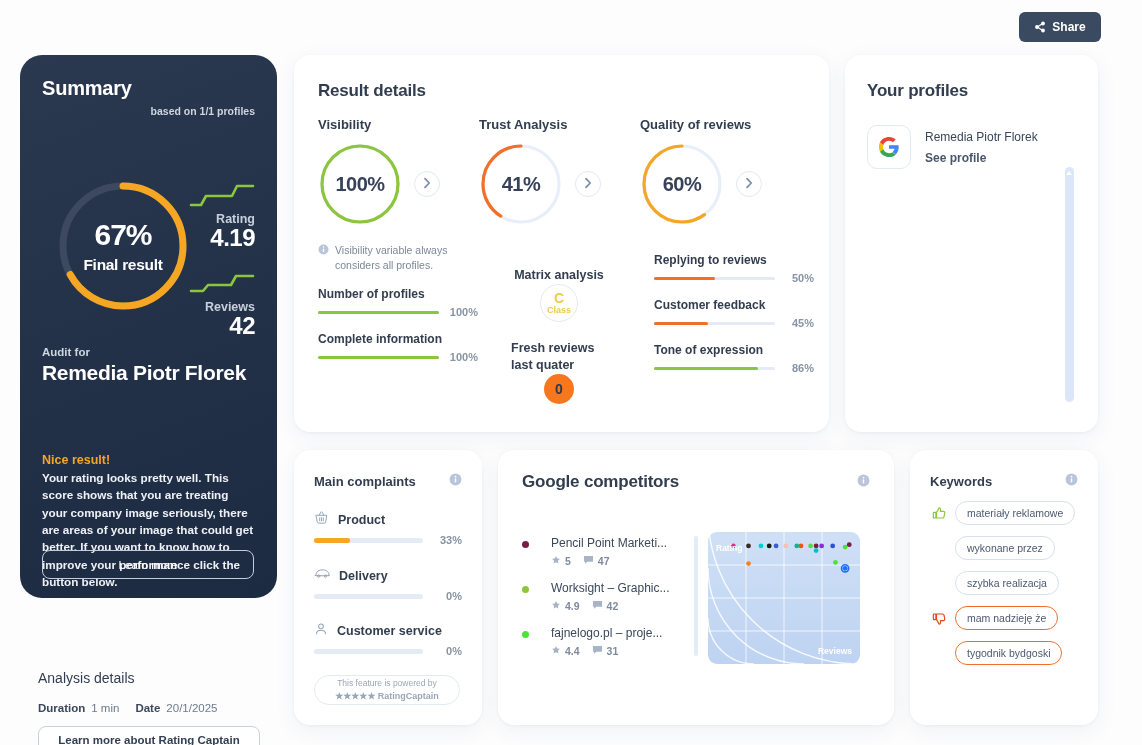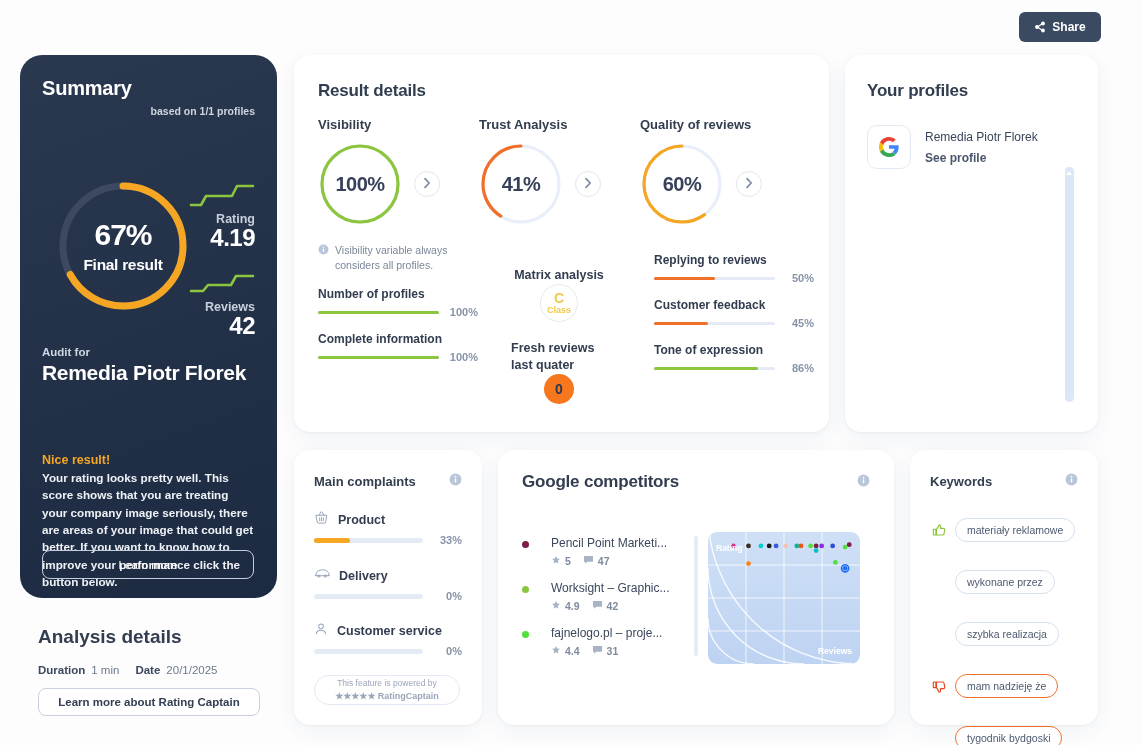--- a/index.html
+++ b/index.html
@@ -64,21 +64,21 @@
   }
   .learn-more {
     position: absolute; left: 22px; top: 495px; width: 212px; height: 29px;
     border: 1px solid #c3ccda; border-radius: 8px; background: transparent;
     color: #ffffff; font-size: 11.5px; font-weight: normal; cursor: pointer;
     font-family: "Liberation Sans", sans-serif;
   }
 
   
   .analysis { position: absolute; left: 38px; top: 626px; width: 240px; }
-  .analysis h3 { font-size: 19px; font-weight: bold; color: #323d4f; }
+  .analysis h3 { font-size: 14px; font-weight: normal; color: #323d4f; margin-top: 44px; }
   .analysis-meta { margin-top: 16px; font-size: 11.5px; display: flex; align-items: baseline; gap: 6px; }
   .meta-k { font-weight: bold; color: #3b475c; }
   .meta-v { color: #6d7a8d; margin-right: 10px; }
   .captain-btn {
     margin-top: 12px; width: 222px; height: 28px;
     border: 1px solid #c9d1dd; border-radius: 8px; background: #ffffff;
     font-size: 11.5px; font-weight: bold; color: #333f52; cursor: pointer;
     font-family: "Liberation Sans", sans-serif;
   }
 
@@ -183,21 +183,21 @@
     border-radius: 9px; overflow: hidden;
   }
   .scatter .ax-lbl { position: absolute; font-size: 8.5px; font-weight: bold; color: #ffffff; }
   .comp-scroll {
     position: absolute; left: 196px; top: 86px; width: 4px; height: 120px;
     background: #e4ecf8; border-radius: 3px; cursor: pointer;
   }
 
   
   #keywords { left: 910px; top: 450px; width: 188px; height: 275px; padding: 22px 20px; }
-  .kw-row { display: flex; align-items: center; gap: 7px; margin-top: 28px; }
+  .kw-row { display: flex; align-items: center; gap: 7px; margin-top: 11px; }
   .kw-row:first-of-type { margin-top: 22px; }
   .kw-ic { width: 18px; flex: none; display: flex; justify-content: center; }
   .kw-chip {
     border-radius: 13px; border: 1px solid #d7e0ed; background: #fff;
     padding: 5px 11px; font-size: 10.5px; color: #4d5a70; white-space: nowrap; cursor: pointer;
   }
   .kw-chip.neg { border-color: #f0702a; }
   .kw-row.indent .kw-ic { visibility: hidden; }
 </style>
 </head>

